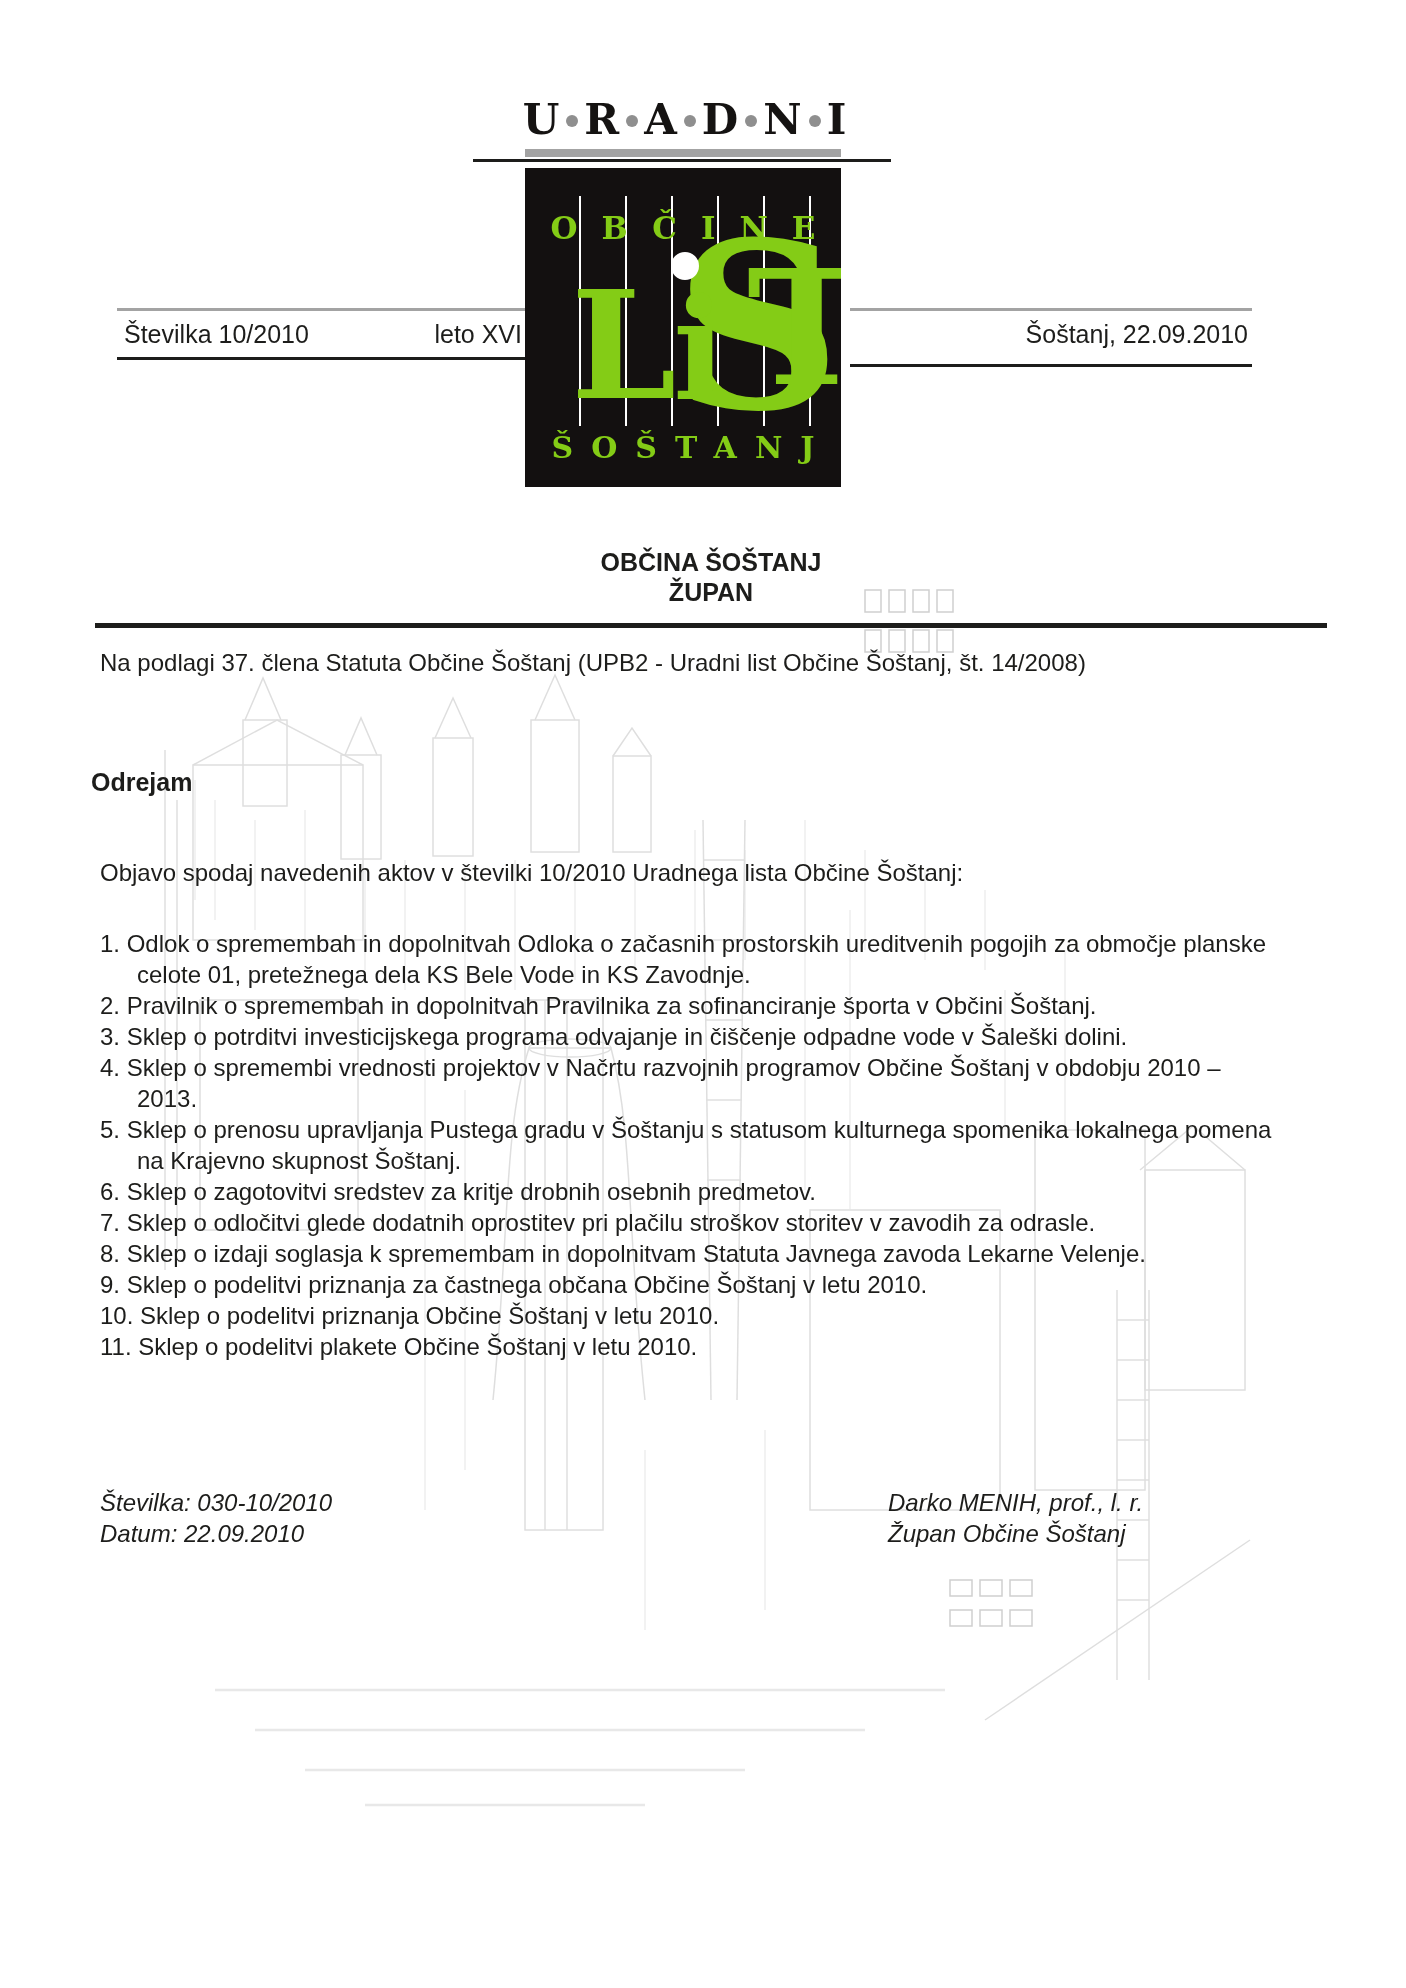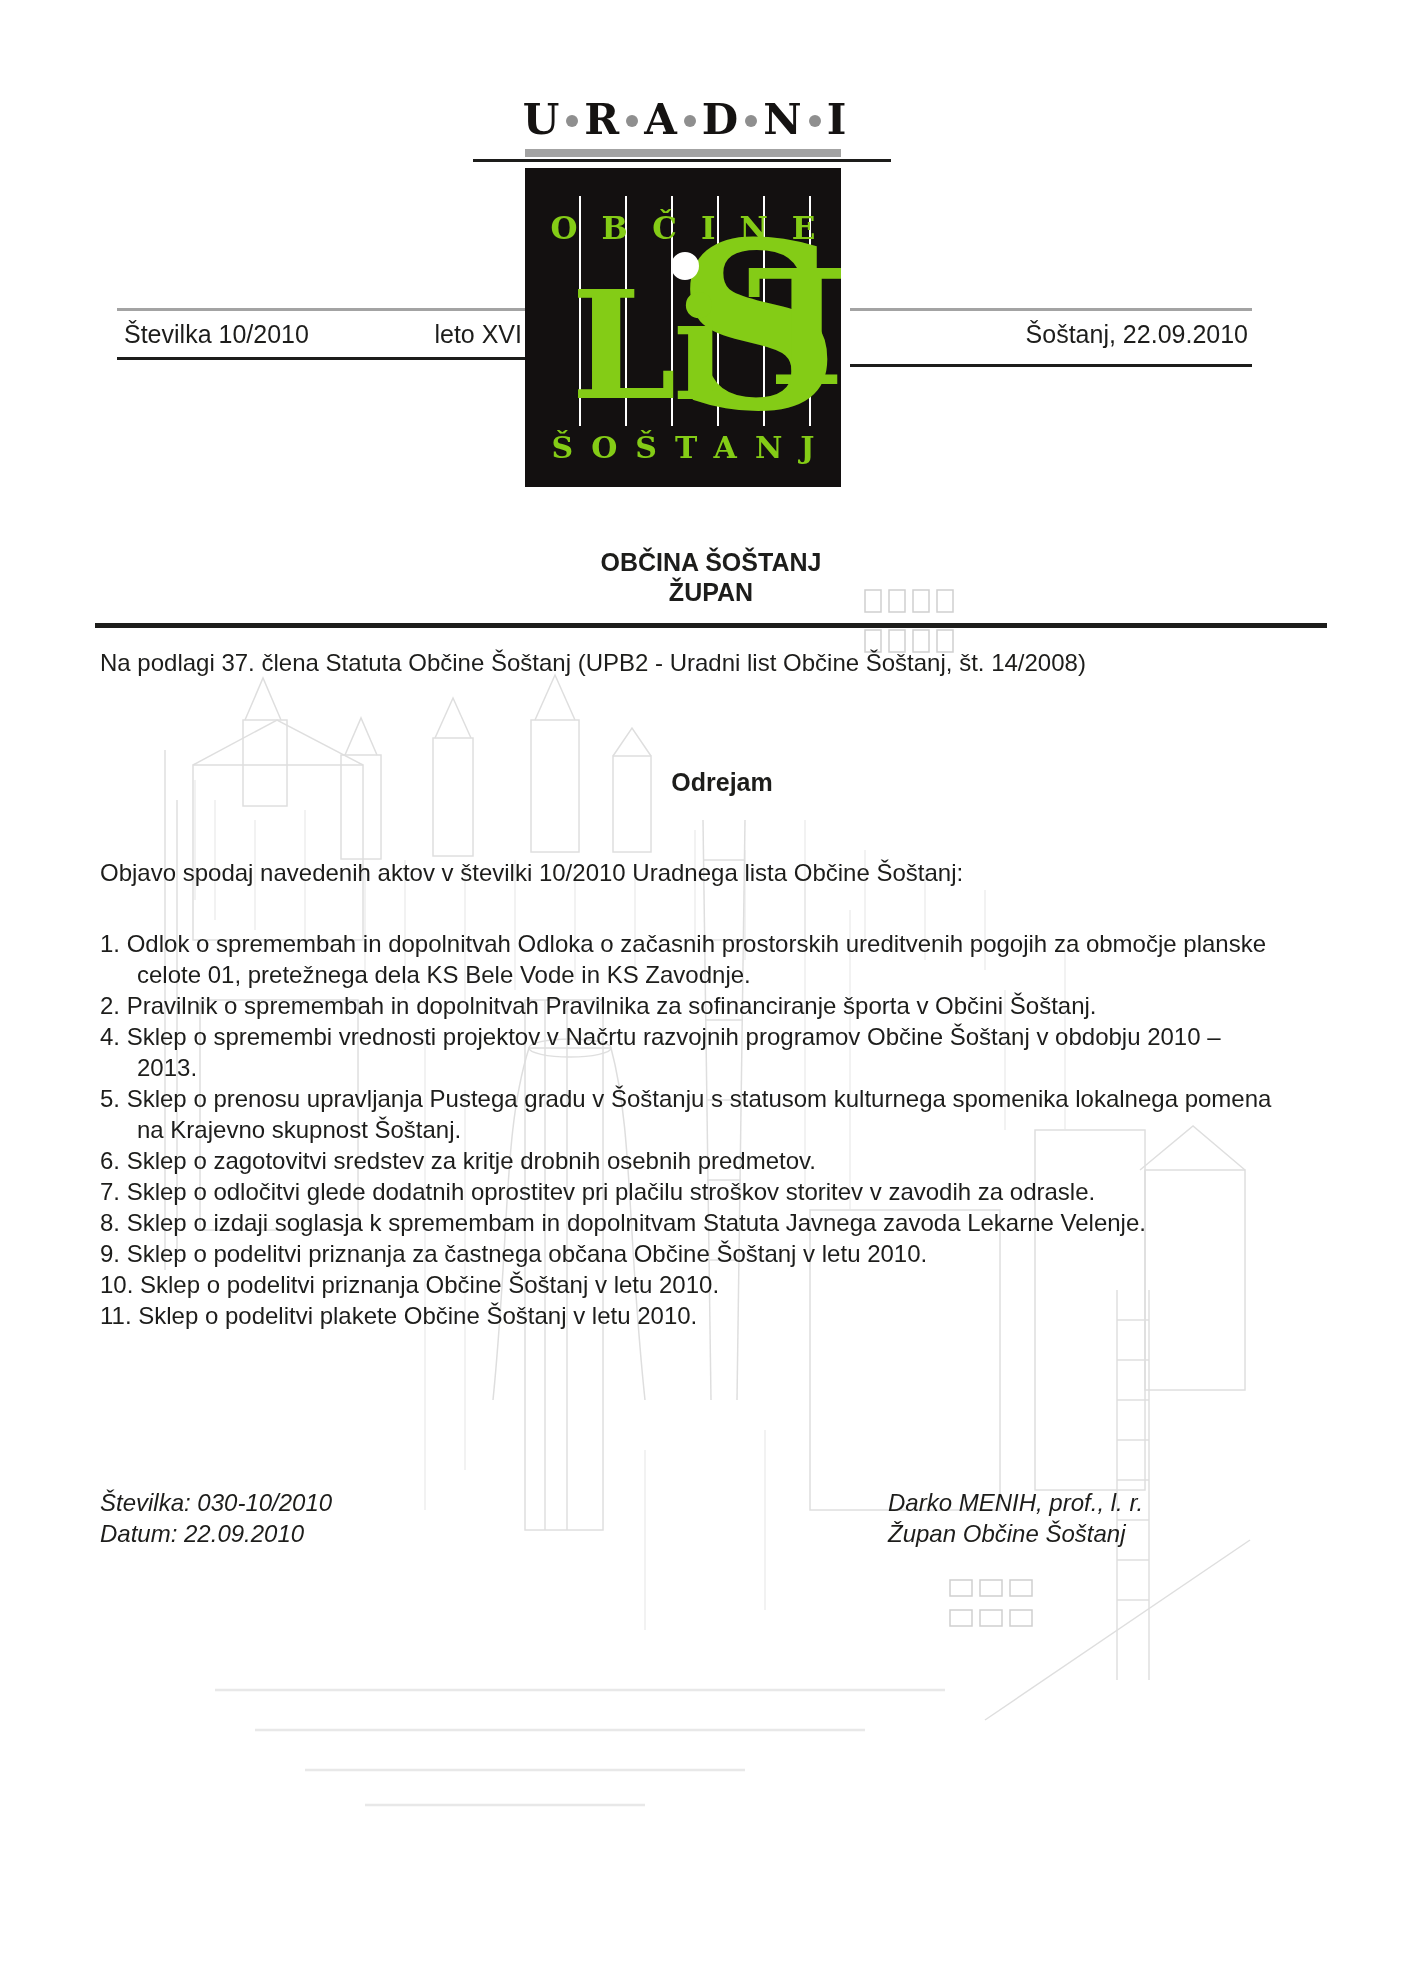--- a/index.html
+++ b/index.html
@@ -53,21 +53,21 @@
     display:flex;align-items:center;font-size:25px;z-index:2;background:transparent;
   }
   .strip-left{left:117px;justify-content:space-between;padding:0 34px 0 7px;}
   .strip-right{left:850px;justify-content:flex-end;padding:0 4px 7px 0;}
 
   
   .org-heading{position:absolute;top:547px;left:95px;width:1232px;text-align:center;
     font-weight:bold;font-size:25px;line-height:30px;z-index:1;}
   .rule{position:absolute;top:623px;left:95px;width:1232px;height:5px;background:#1d1d1b;z-index:1;}
   .legal{position:absolute;top:649px;left:100px;width:1230px;font-size:24px;z-index:1;}
-  .odrejam{position:absolute;top:768px;left:106px;width:1232px;text-align:center;
+  .odrejam{position:absolute;top:768px;left:91px;width:1232px;text-align:left;
     font-weight:bold;font-size:25px;z-index:1;}
   .announce{position:absolute;top:859px;left:100px;width:1230px;font-size:24px;z-index:1;}
   .acts{position:absolute;top:928px;left:100px;width:1175px;font-size:24px;line-height:31px;z-index:1;}
   .act{padding-left:37px;text-indent:-37px;}
   .sig-left{position:absolute;top:1487px;left:100px;font-style:italic;font-size:24px;line-height:31px;z-index:1;}
   .sig-right{position:absolute;top:1487px;left:888px;font-style:italic;font-size:24px;line-height:31px;z-index:1;}
 </style>
 </head>
 <body>
 
@@ -212,20 +212,21 @@
   </div>
   <div class="rule"></div>
 
   <div class="legal">Na podlagi 37. člena Statuta Občine Šoštanj (UPB2 - Uradni list Občine Šoštanj, št. 14/2008)</div>
   <div class="odrejam">Odrejam</div>
   <div class="announce">Objavo spodaj navedenih aktov v številki 10/2010 Uradnega lista Občine Šoštanj:</div>
 
   <div class="acts">
       <div class="act">1. Odlok o spremembah in dopolnitvah Odloka o začasnih prostorskih ureditvenih pogojih za območje planske celote 01, pretežnega dela KS Bele Vode in KS Zavodnje.</div>
       <div class="act">2. Pravilnik o spremembah in dopolnitvah Pravilnika za sofinanciranje športa v Občini Šoštanj.</div>
+      <div class="act">3. Sklep o potrditvi investicijskega programa odvajanje in čiščenje odpadne vode v Šaleški dolini.</div>
       <div class="act">4. Sklep o spremembi vrednosti projektov v Načrtu razvojnih programov Občine Šoštanj v obdobju 2010 – 2013.</div>
       <div class="act">5. Sklep o prenosu upravljanja Pustega gradu v Šoštanju s statusom kulturnega spomenika lokalnega pomena na Krajevno skupnost Šoštanj.</div>
       <div class="act">6. Sklep o zagotovitvi sredstev za kritje drobnih osebnih predmetov.</div>
       <div class="act">7. Sklep o odločitvi glede dodatnih oprostitev pri plačilu stroškov storitev v zavodih za odrasle.</div>
       <div class="act">8. Sklep o izdaji soglasja k spremembam in dopolnitvam Statuta Javnega zavoda Lekarne Velenje.</div>
       <div class="act">9. Sklep o podelitvi priznanja za častnega občana Občine Šoštanj v letu 2010.</div>
       <div class="act">10. Sklep o podelitvi priznanja Občine Šoštanj v letu 2010.</div>
       <div class="act">11. Sklep o podelitvi plakete Občine Šoštanj v letu 2010.</div>
     </div>
 

